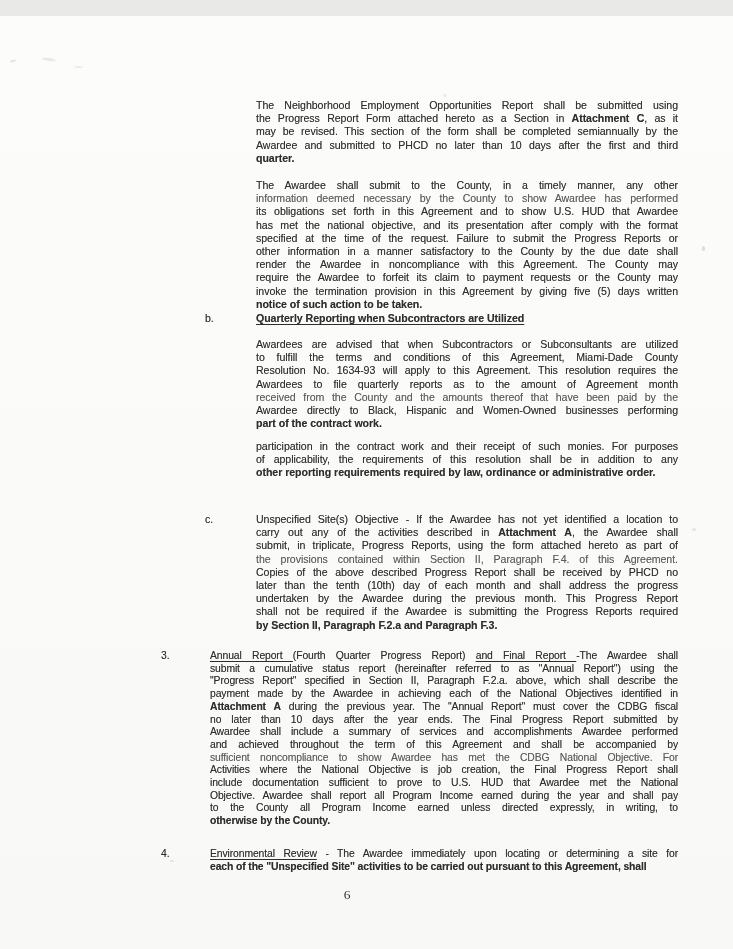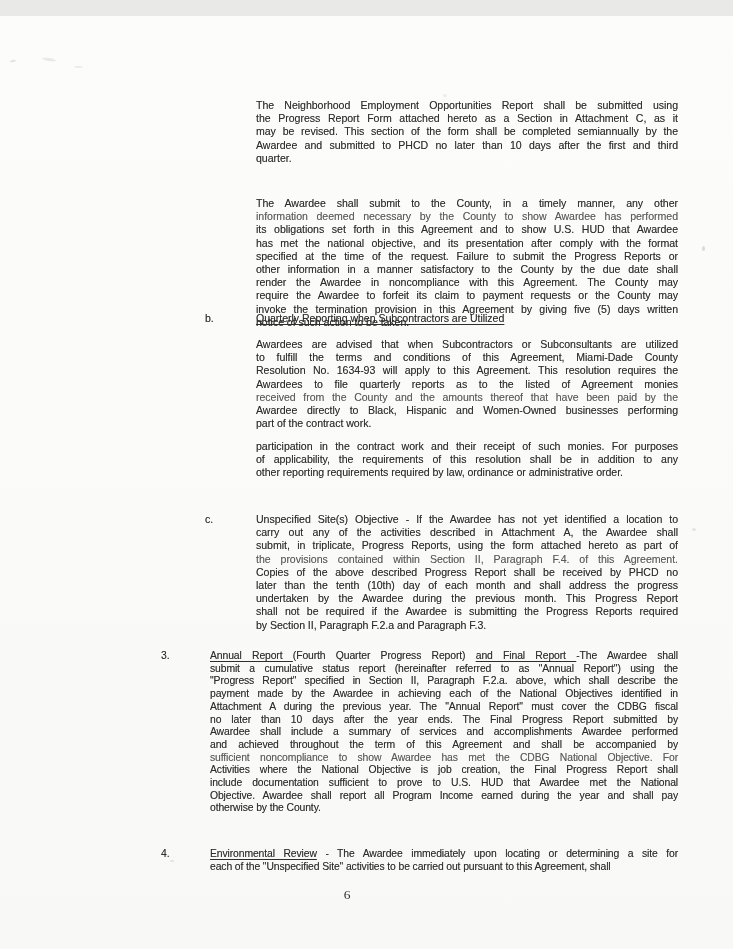--- a/index.html
+++ b/index.html
@@ -37,26 +37,26 @@
     white-space: nowrap;
   }
   .size-a > .marker { left: -51px; }
   .size-b > .marker { left: -49px; }
   .ln {
     text-align: justify;
     text-align-last: justify;
     white-space: normal;
     overflow: visible;
   }
-  .ln.last { text-align-last: left; }
+  .ln.last { text-align-last: left; font-weight: bold; }
   .ln.faded {
     filter: blur(0.55px);
     opacity: 0.78;
   }
-  .ln b { font-weight: normal; }
+  .ln b { font-weight: bold; }
   .ln u, .marker u { text-decoration: underline; text-underline-offset: 1.5px; }
   .page-num {
     position: absolute;
     top: 871px;
     left: 0;
     width: 694px;
     text-align: center;
     font-size: 13.5px;
     font-family: "Liberation Serif", "DejaVu Serif", serif;
     color: #323232;
@@ -87,21 +87,21 @@
   <div class="spk spk8"></div>
 
   <div class="block size-a" style="top:83px">
       <div class="ln">The Neighborhood Employment Opportunities Report shall be submitted using</div>
       <div class="ln">the Progress Report Form attached hereto as a Section in <b>Attachment C</b>, as it</div>
       <div class="ln">may be revised. This section of the form shall be completed semiannually by the</div>
       <div class="ln">Awardee and submitted to PHCD no later than 10 days after the first and third</div>
       <div class="ln last">quarter.</div>
     </div>
 
-  <div class="block size-a" style="top:181px">
+  <div class="block size-a" style="top:163px">
       <div class="ln">The Awardee shall submit to the County, in a timely manner, any other</div>
       <div class="ln faded">information deemed necessary by the County to show Awardee has performed</div>
       <div class="ln">its obligations set forth in this Agreement and to show U.S. HUD that Awardee</div>
       <div class="ln">has met the national objective, and its presentation after comply with the format</div>
       <div class="ln">specified at the time of the request. Failure to submit the Progress Reports or</div>
       <div class="ln">other information in a manner satisfactory to the County by the due date shall</div>
       <div class="ln">render the Awardee in noncompliance with this Agreement. The County may</div>
       <div class="ln">require the Awardee to forfeit its claim to payment requests or the County may</div>
       <div class="ln">invoke the termination provision in this Agreement by giving five (5) days written</div>
       <div class="ln last">notice of such action to be taken.</div>
@@ -109,21 +109,21 @@
 
   <div class="block size-a" style="top:296px">
     <span class="marker">b.</span>
   <div class="ln last"><u>Quarterly Reporting when Subcontractors are Utilized</u></div>
     </div>
 
   <div class="block size-a" style="top:322px">
       <div class="ln">Awardees are advised that when Subcontractors or Subconsultants are utilized</div>
       <div class="ln">to fulfill the terms and conditions of this Agreement, Miami-Dade County</div>
       <div class="ln">Resolution No. 1634-93 will apply to this Agreement. This resolution requires the</div>
-      <div class="ln">Awardees to file quarterly reports as to the listed of Agreement monies</div>
+      <div class="ln">Awardees to file quarterly reports as to the amount of Agreement month</div>
       <div class="ln faded">received from the County and the amounts thereof that have been paid by the</div>
       <div class="ln">Awardee directly to Black, Hispanic and Women-Owned businesses performing</div>
       <div class="ln last">part of the contract work.</div>
     </div>
 
   <div class="block size-a" style="top:424px">
       <div class="ln">participation in the contract work and their receipt of such monies. For purposes</div>
       <div class="ln">of applicability, the requirements of this resolution shall be in addition to any</div>
       <div class="ln last">other reporting requirements required by law, ordinance or administrative order.</div>
     </div>
@@ -148,20 +148,21 @@
       <div class="ln">"Progress Report" specified in Section II, Paragraph F.2.a. above, which shall describe the</div>
       <div class="ln">payment made by the Awardee in achieving each of the National Objectives identified in</div>
       <div class="ln"><b>Attachment A</b> during the previous year. The "Annual Report" must cover the CDBG fiscal</div>
       <div class="ln">no later than 10 days after the year ends. The Final Progress Report submitted by</div>
       <div class="ln">Awardee shall include a summary of services and accomplishments Awardee performed</div>
       <div class="ln">and achieved throughout the term of this Agreement and shall be accompanied by</div>
       <div class="ln faded">sufficient noncompliance to show Awardee has met the CDBG National Objective. For</div>
       <div class="ln">Activities where the National Objective is job creation, the Final Progress Report shall</div>
       <div class="ln">include documentation sufficient to prove to U.S. HUD that Awardee met the National</div>
       <div class="ln">Objective. Awardee shall report all Program Income earned during the year and shall pay</div>
+      <div class="ln">to the County all Program Income earned unless directed expressly, in writing, to</div>
       <div class="ln last">otherwise by the County.</div>
     </div>
 
   <div class="block size-b" style="top:832px">
     <span class="marker">4.</span>
   <div class="ln"><u>Environmental Review</u> - The Awardee immediately upon locating or determining a site for</div>
       <div class="ln last">each of the "Unspecified Site" activities to be carried out pursuant to this Agreement, shall</div>
     </div>
 
   <div class="page-num">6</div>

